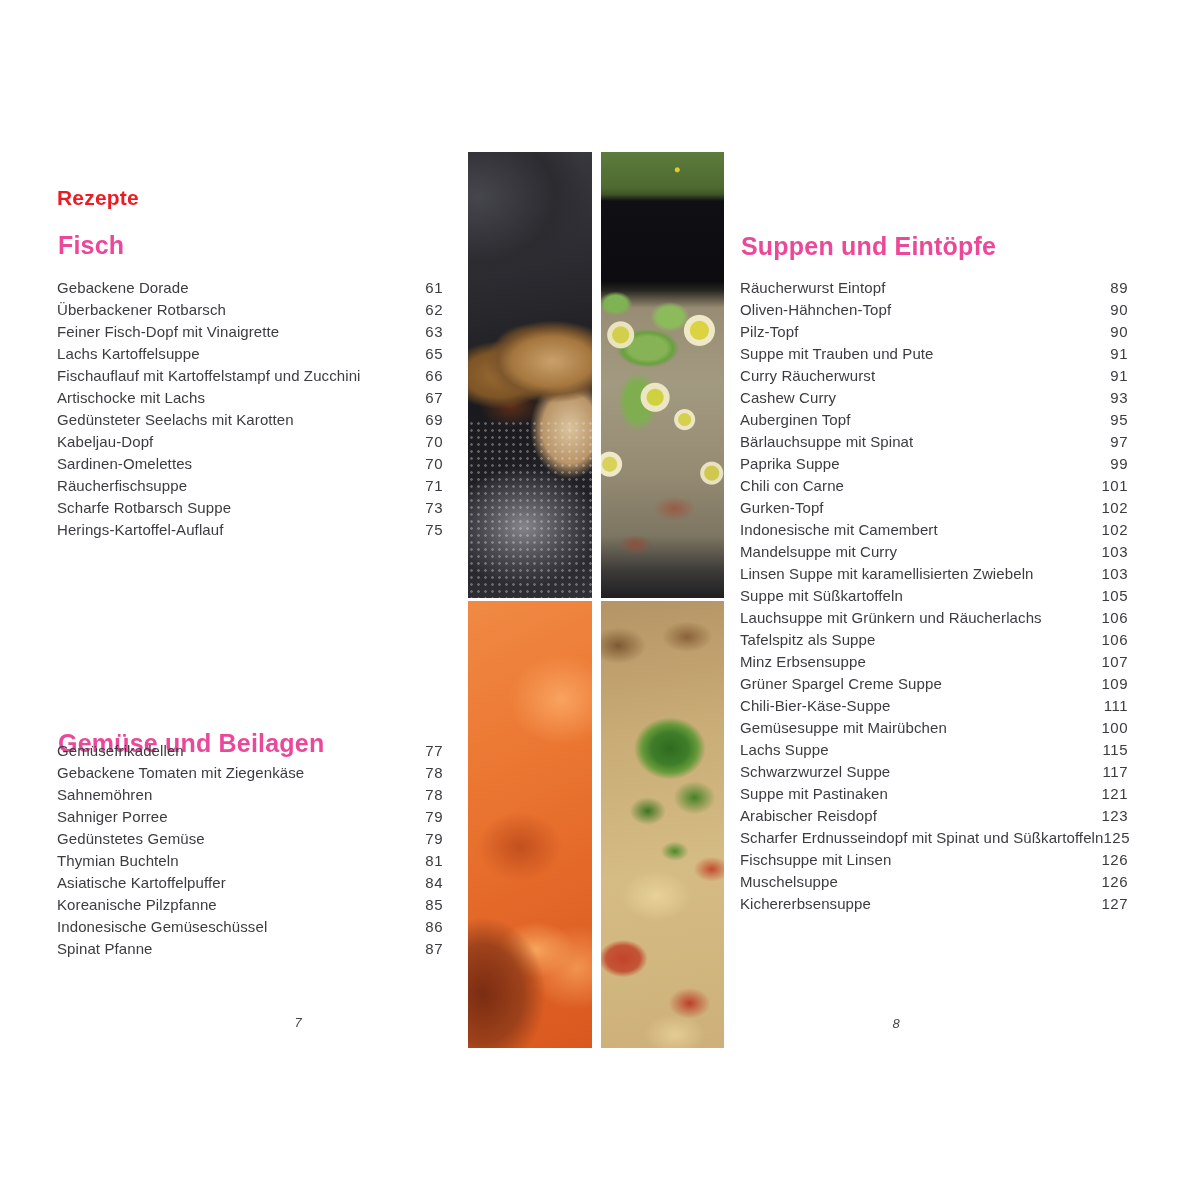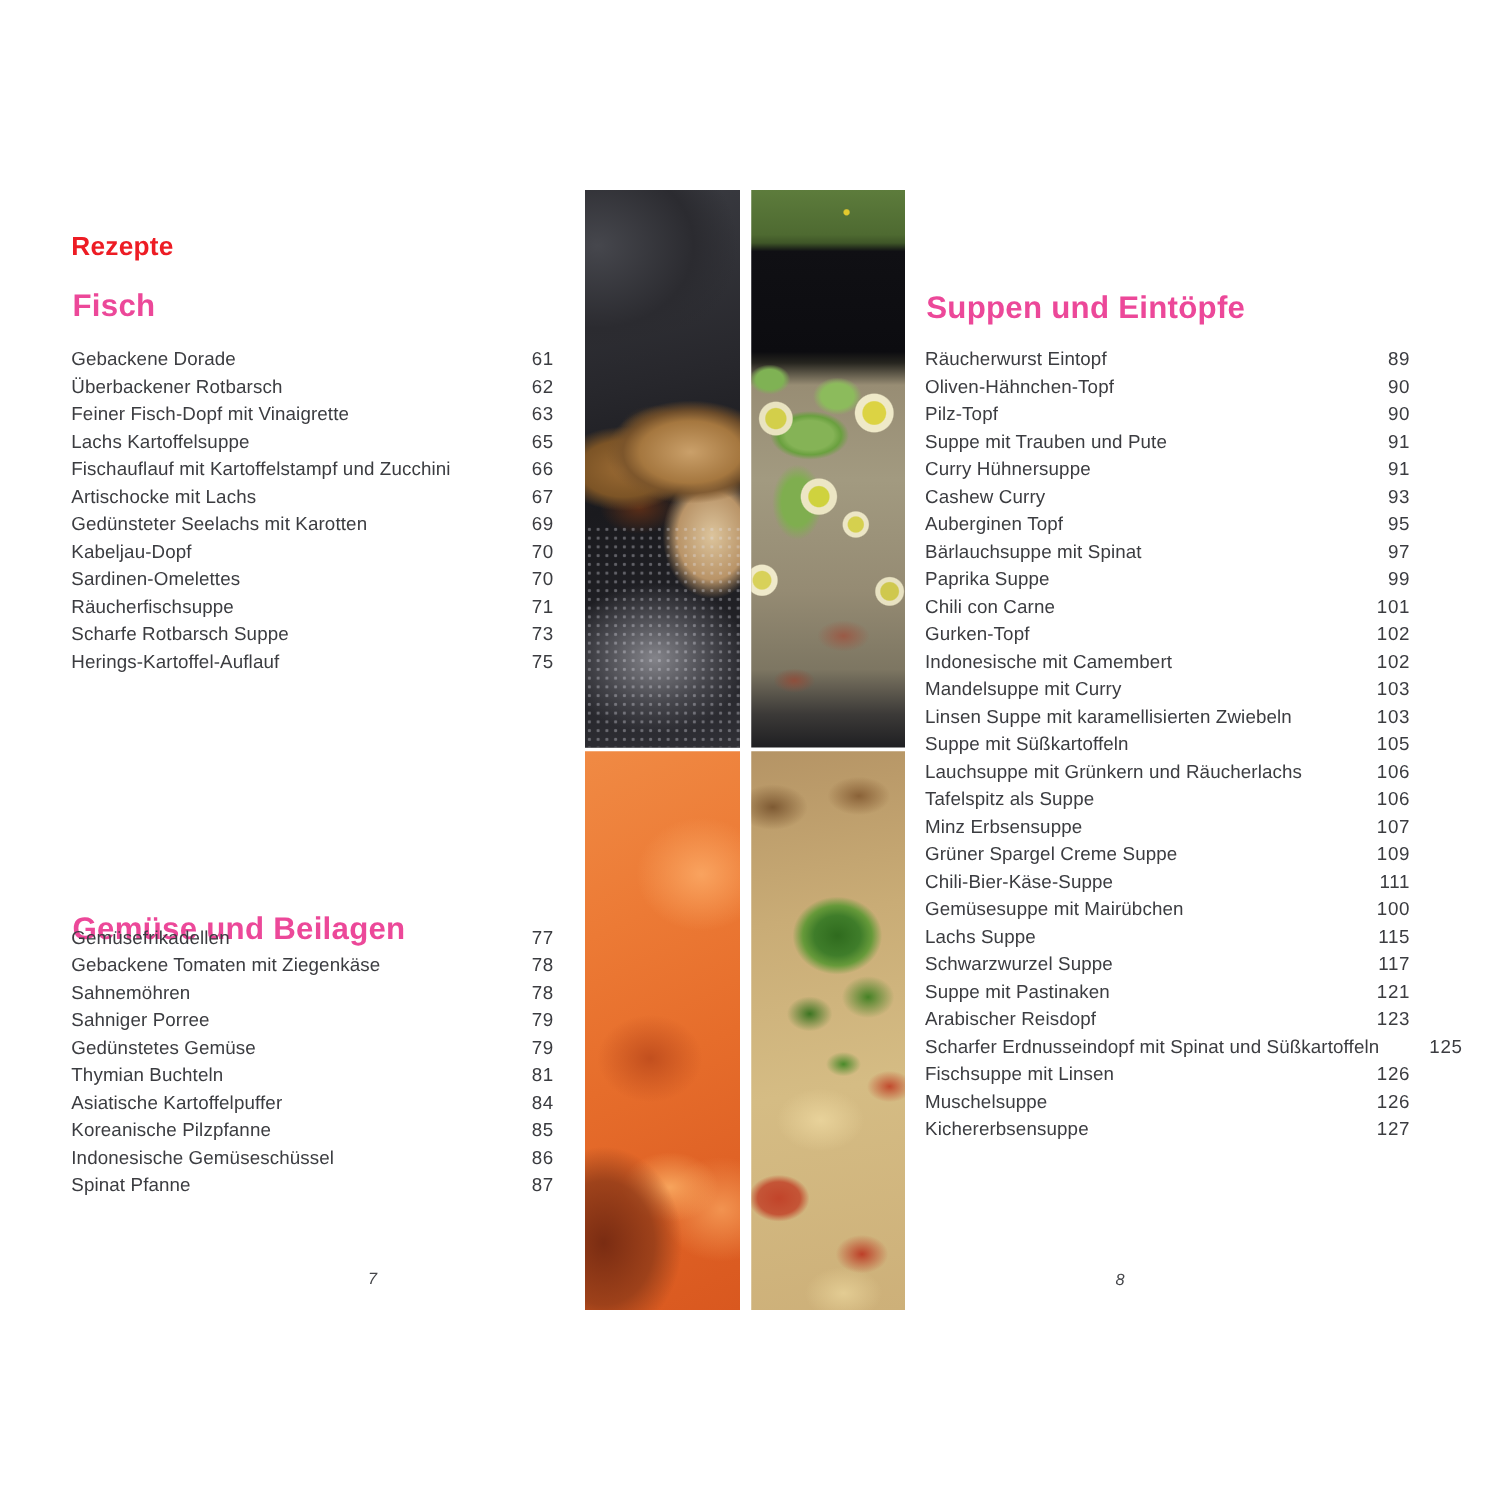--- a/index.html
+++ b/index.html
@@ -20,21 +20,21 @@
   #head-gemuese{left:57px;top:728px;}
   #head-suppen{left:740px;top:231px;}
   .toc-list{
     position:absolute;margin:0;padding:0;list-style:none;
   }
   #list-fisch{left:57px;top:276px;width:386px;}
   #list-gemuese{left:57px;top:739px;width:386px;}
   #list-suppen{left:740px;top:276px;width:388px;}
   .row{display:flex;justify-content:space-between;align-items:center;height:22px;}
   .label{font-size:15px;letter-spacing:.1px;white-space:nowrap;}
-  .num{font-size:15px;letter-spacing:.5px;margin-left:40px;}
+  .num{font-size:15px;letter-spacing:.5px;}
   .pagenum{
     position:absolute;font-size:13px;font-style:italic;color:#45464a;width:20px;text-align:center;
   }
   #pagenum-left{left:288px;top:1015px;}
   #pagenum-right{left:886px;top:1016px;}
 
   
   .photo{position:absolute;overflow:hidden;}
   #photo-fish-pan{
     left:468px;top:152px;width:124px;height:446px;background-color:#1c1c1f;
@@ -215,21 +215,21 @@
       </li>
       <li class="row">
         <span class="label">Pilz-Topf</span>
         <span class="num">90</span>
       </li>
       <li class="row">
         <span class="label">Suppe mit Trauben und Pute</span>
         <span class="num">91</span>
       </li>
       <li class="row">
-        <span class="label">Curry Hühnersuppe</span>
+        <span class="label">Curry Räucherwurst</span>
         <span class="num">91</span>
       </li>
       <li class="row">
         <span class="label">Cashew Curry</span>
         <span class="num">93</span>
       </li>
       <li class="row">
         <span class="label">Auberginen Topf</span>
         <span class="num">95</span>
       </li>

